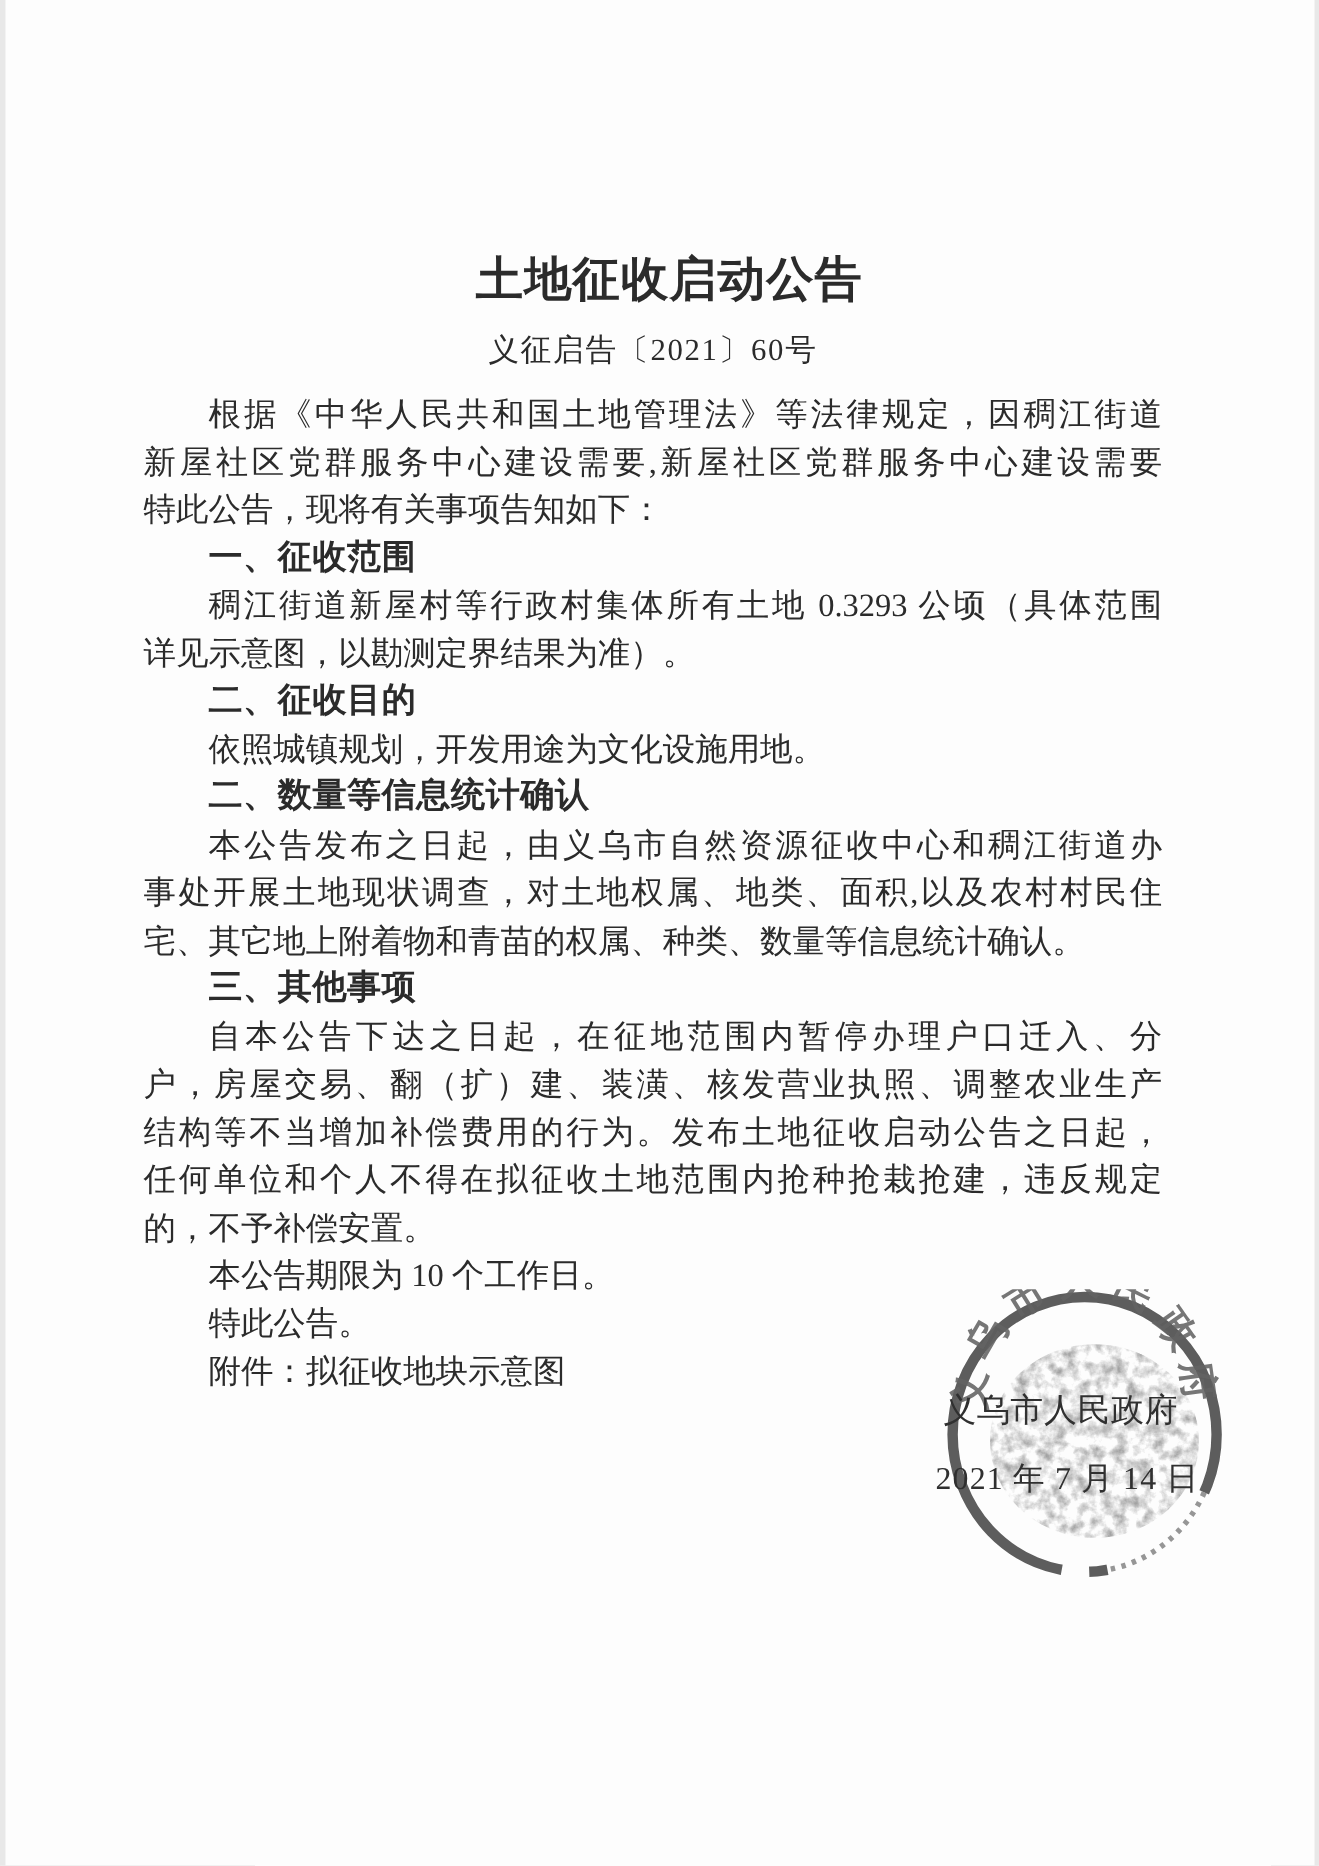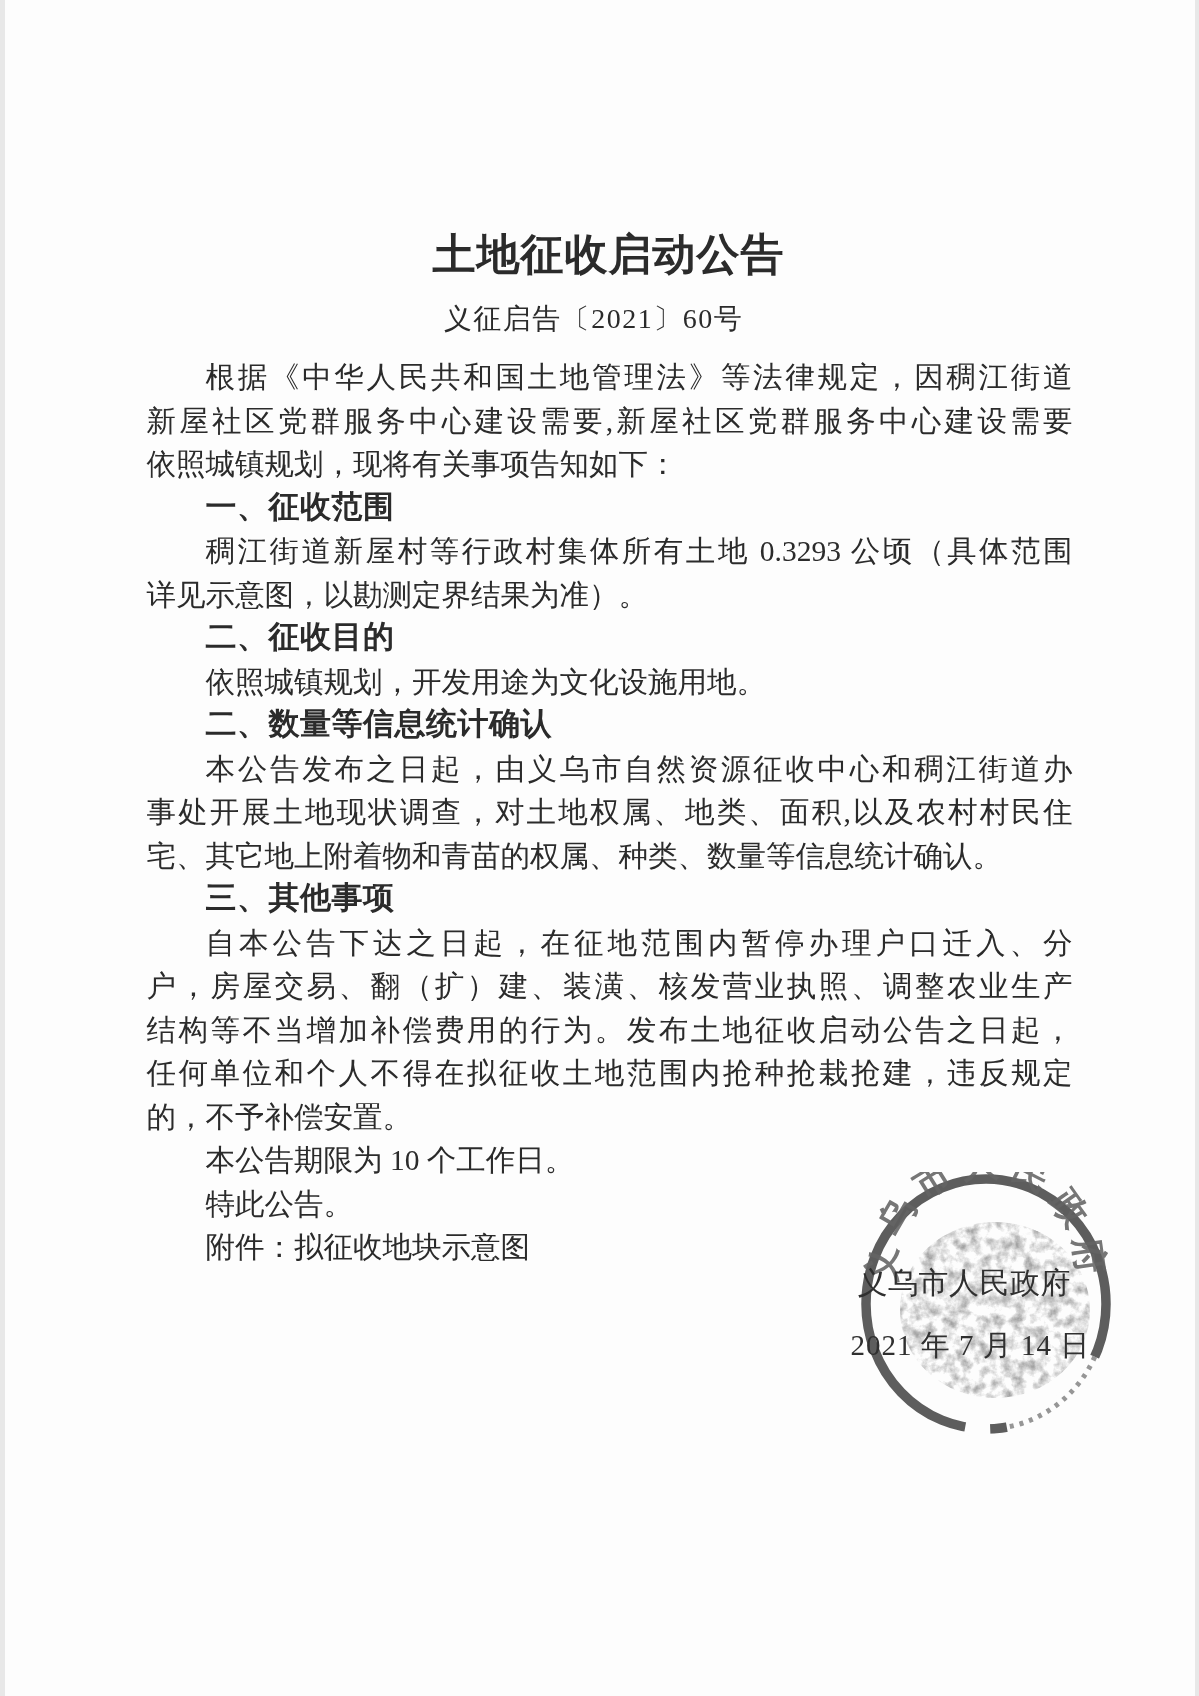--- a/index.html
+++ b/index.html
@@ -22,21 +22,21 @@
   }
   .doc-number{
     position:absolute;top:299px;left:0;width:100%;
     text-align:center;
     font-size:28px;line-height:40px;
     letter-spacing:1.5px;
     transform:translateX(-6px);
     white-space:nowrap;
   }
   .doc-body{
-    position:absolute;left:142px;top:356px;width:926px;
+    position:absolute;left:126px;top:356px;width:926px;
     font-size:29.5px;line-height:43.5px;
   }
   .ln{height:43.5px;overflow:visible;}
   .ind{text-indent:59px;}
   .j{text-align:justify;text-align-last:justify;}
   .hd{
     font-family:Liberation Mono, monospace;
     font-weight:700;font-size:31px;
     letter-spacing:0.5px;
   }
@@ -60,21 +60,21 @@
 
 <div class="page">
 
   <div class="doc-title">土地征收启动公告</div>
 
   <div class="doc-number">义征启告〔2021〕60号</div>
 
   <div class="doc-body">
     <div class="ln ind j">根据《中华人民共和国土地管理法》等法律规定，因稠江街道</div>
     <div class="ln j">新屋社区党群服务中心建设需要,新屋社区党群服务中心建设需要</div>
-    <div class="ln">依照城镇规划，现将有关事项告知如下：</div>
+    <div class="ln">特此公告，现将有关事项告知如下：</div>
     <div class="ln ind hd">一、征收范围</div>
     <div class="ln ind j">稠江街道新屋村等行政村集体所有土地 0.3293 公顷（具体范围</div>
     <div class="ln">详见示意图，以勘测定界结果为准）。</div>
     <div class="ln ind hd">二、征收目的</div>
     <div class="ln ind">依照城镇规划，开发用途为文化设施用地。</div>
     <div class="ln ind hd">二、数量等信息统计确认</div>
     <div class="ln ind j">本公告发布之日起，由义乌市自然资源征收中心和稠江街道办</div>
     <div class="ln j">事处开展土地现状调查，对土地权属、地类、面积,以及农村村民住</div>
     <div class="ln">宅、其它地上附着物和青苗的权属、种类、数量等信息统计确认。</div>
     <div class="ln ind hd">三、其他事项</div>

